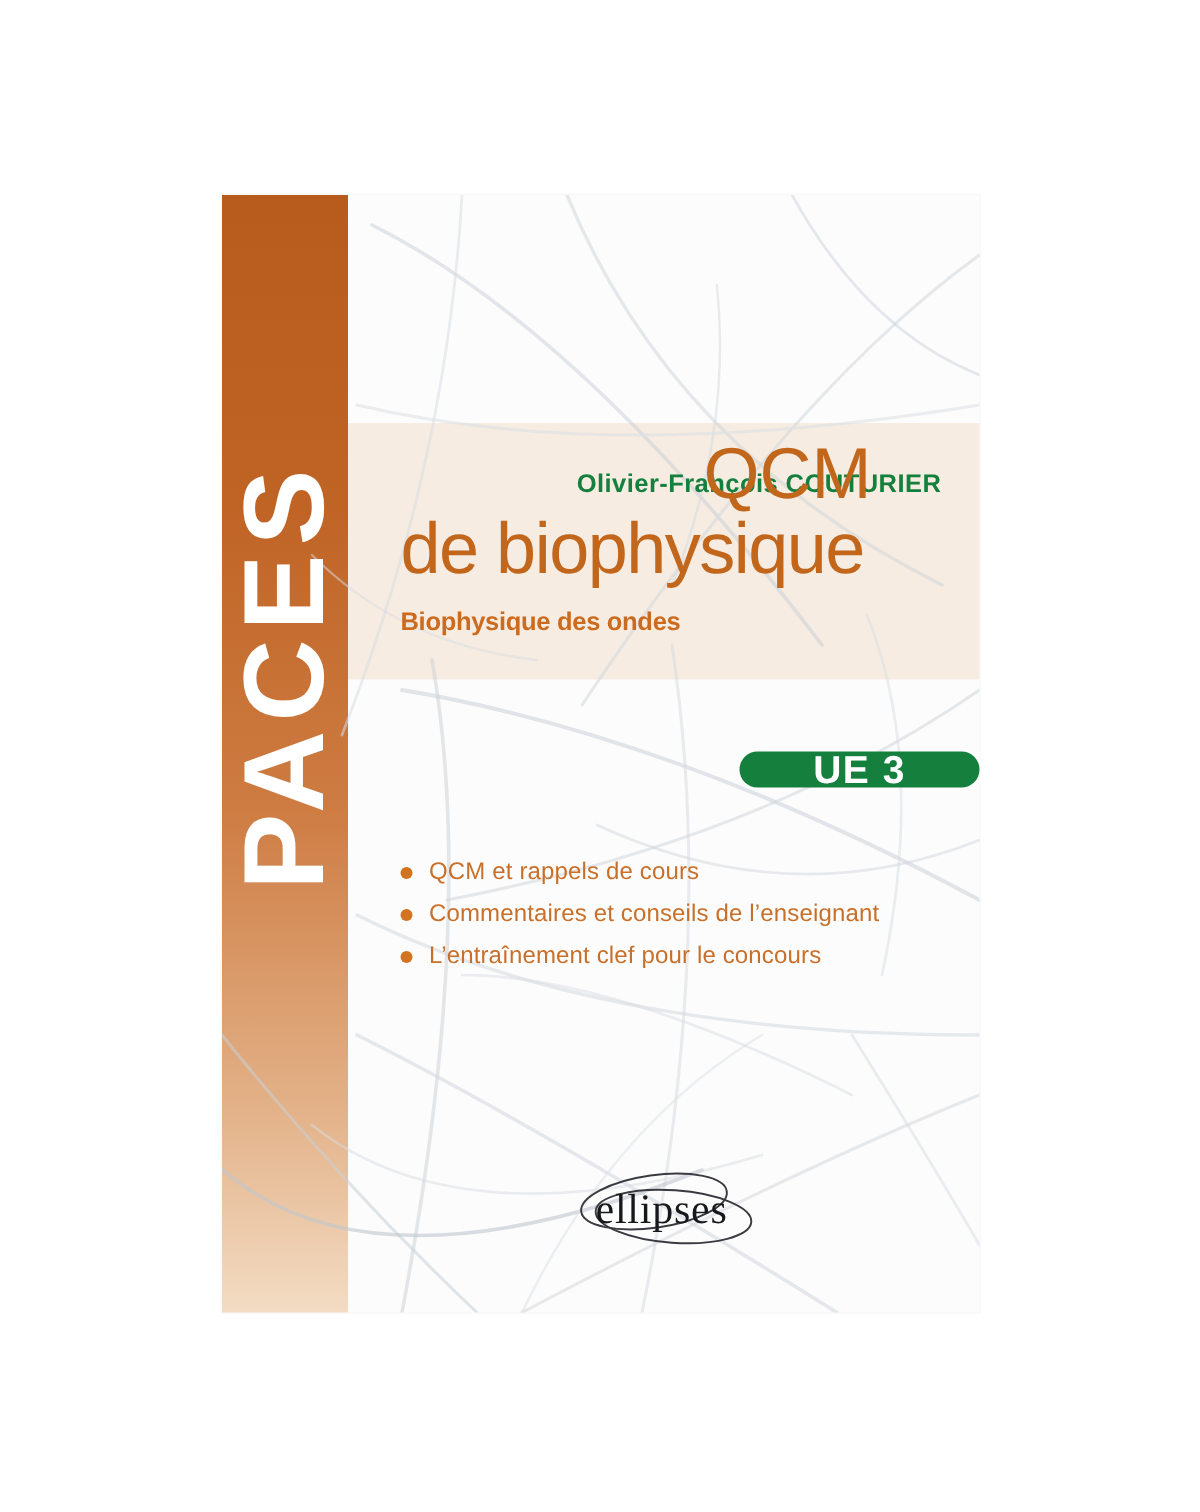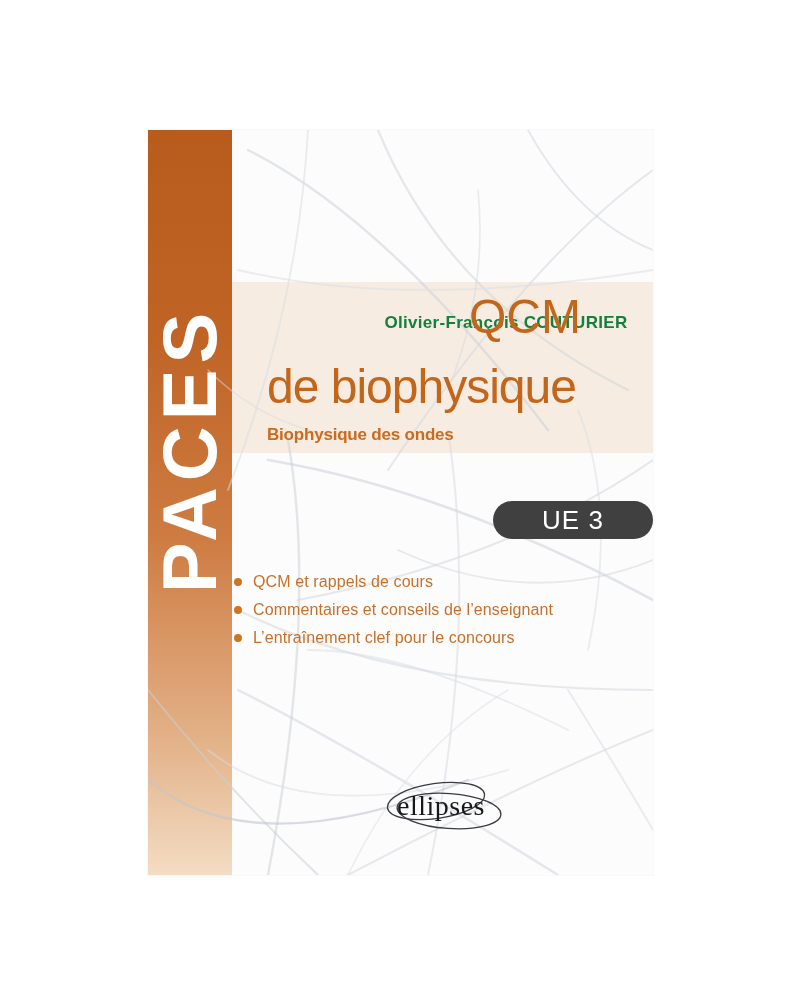--- a/index.html
+++ b/index.html
@@ -33,30 +33,30 @@
   .content{position:absolute;inset:0;z-index:3;}
   .author{
     position:absolute;left:358px;top:183px;transform:translateX(-50%);
     white-space:nowrap;font-size:17px;font-weight:bold;color:#15803d;letter-spacing:.3px;
   }
   .title-block{
     position:absolute;left:84px;right:0;top:152px;height:171px;
     padding:10px 72px 16px 35px;box-sizing:border-box;color:#c2661c;
   }
   .title-line1{font-size:48px;line-height:1.05;text-align:right;letter-spacing:0;}
-  .title-line2{font-size:48px;line-height:1.05;letter-spacing:-1px;white-space:nowrap;margin-top:20px;}
+  .title-line2{font-size:48px;line-height:1.05;letter-spacing:-1px;white-space:nowrap;margin-top:0;}
   .title-subtitle{font-size:17px;font-weight:bold;color:#cc6a1e;margin-top:12px;letter-spacing:-.2px;white-space:nowrap;}
   .ue-badge{
-    position:absolute;left:345px;right:0;top:371px;height:38px;
-    background:#404040;border-radius:19px;
+    position:absolute;left:345px;right:0;top:371px;height:24px;
+    background:#15803d;border-radius:19px;
     display:flex;align-items:center;justify-content:center;
-    color:#ffffff;font-weight:normal;font-size:26px;letter-spacing:1px;
+    color:#ffffff;font-weight:bold;font-size:26px;letter-spacing:1px;
   }
   .features{
-    position:absolute;left:86px;top:438px;margin:0;padding:0;list-style:none;
+    position:absolute;left:119px;top:438px;margin:0;padding:0;list-style:none;
   }
   .features li{
     display:flex;align-items:center;height:28px;
     color:#c8702a;font-size:16px;letter-spacing:.1px;white-space:nowrap;
   }
   .dot{
     width:8px;height:8px;border-radius:50%;background:#d0741f;
     margin-right:11px;flex:0 0 auto;
   }
   .publisher-logo{

